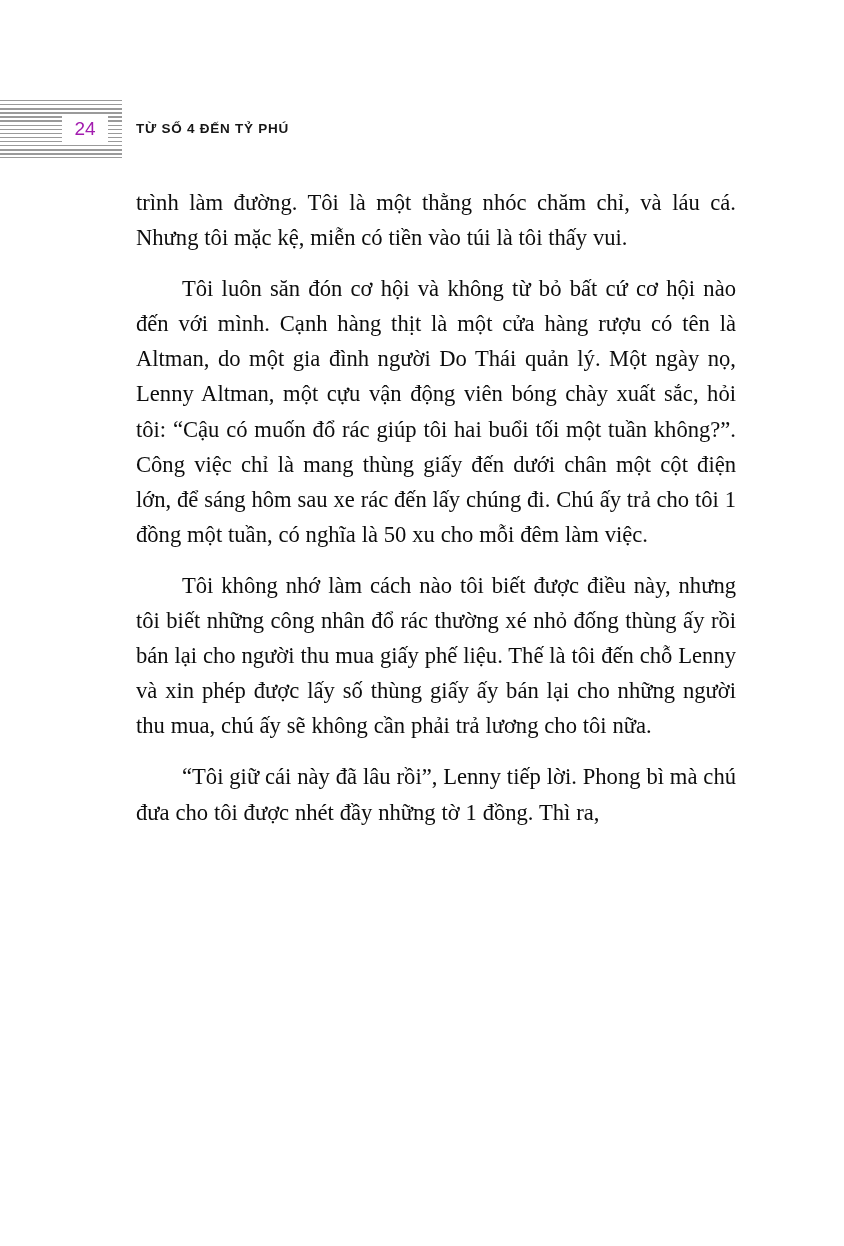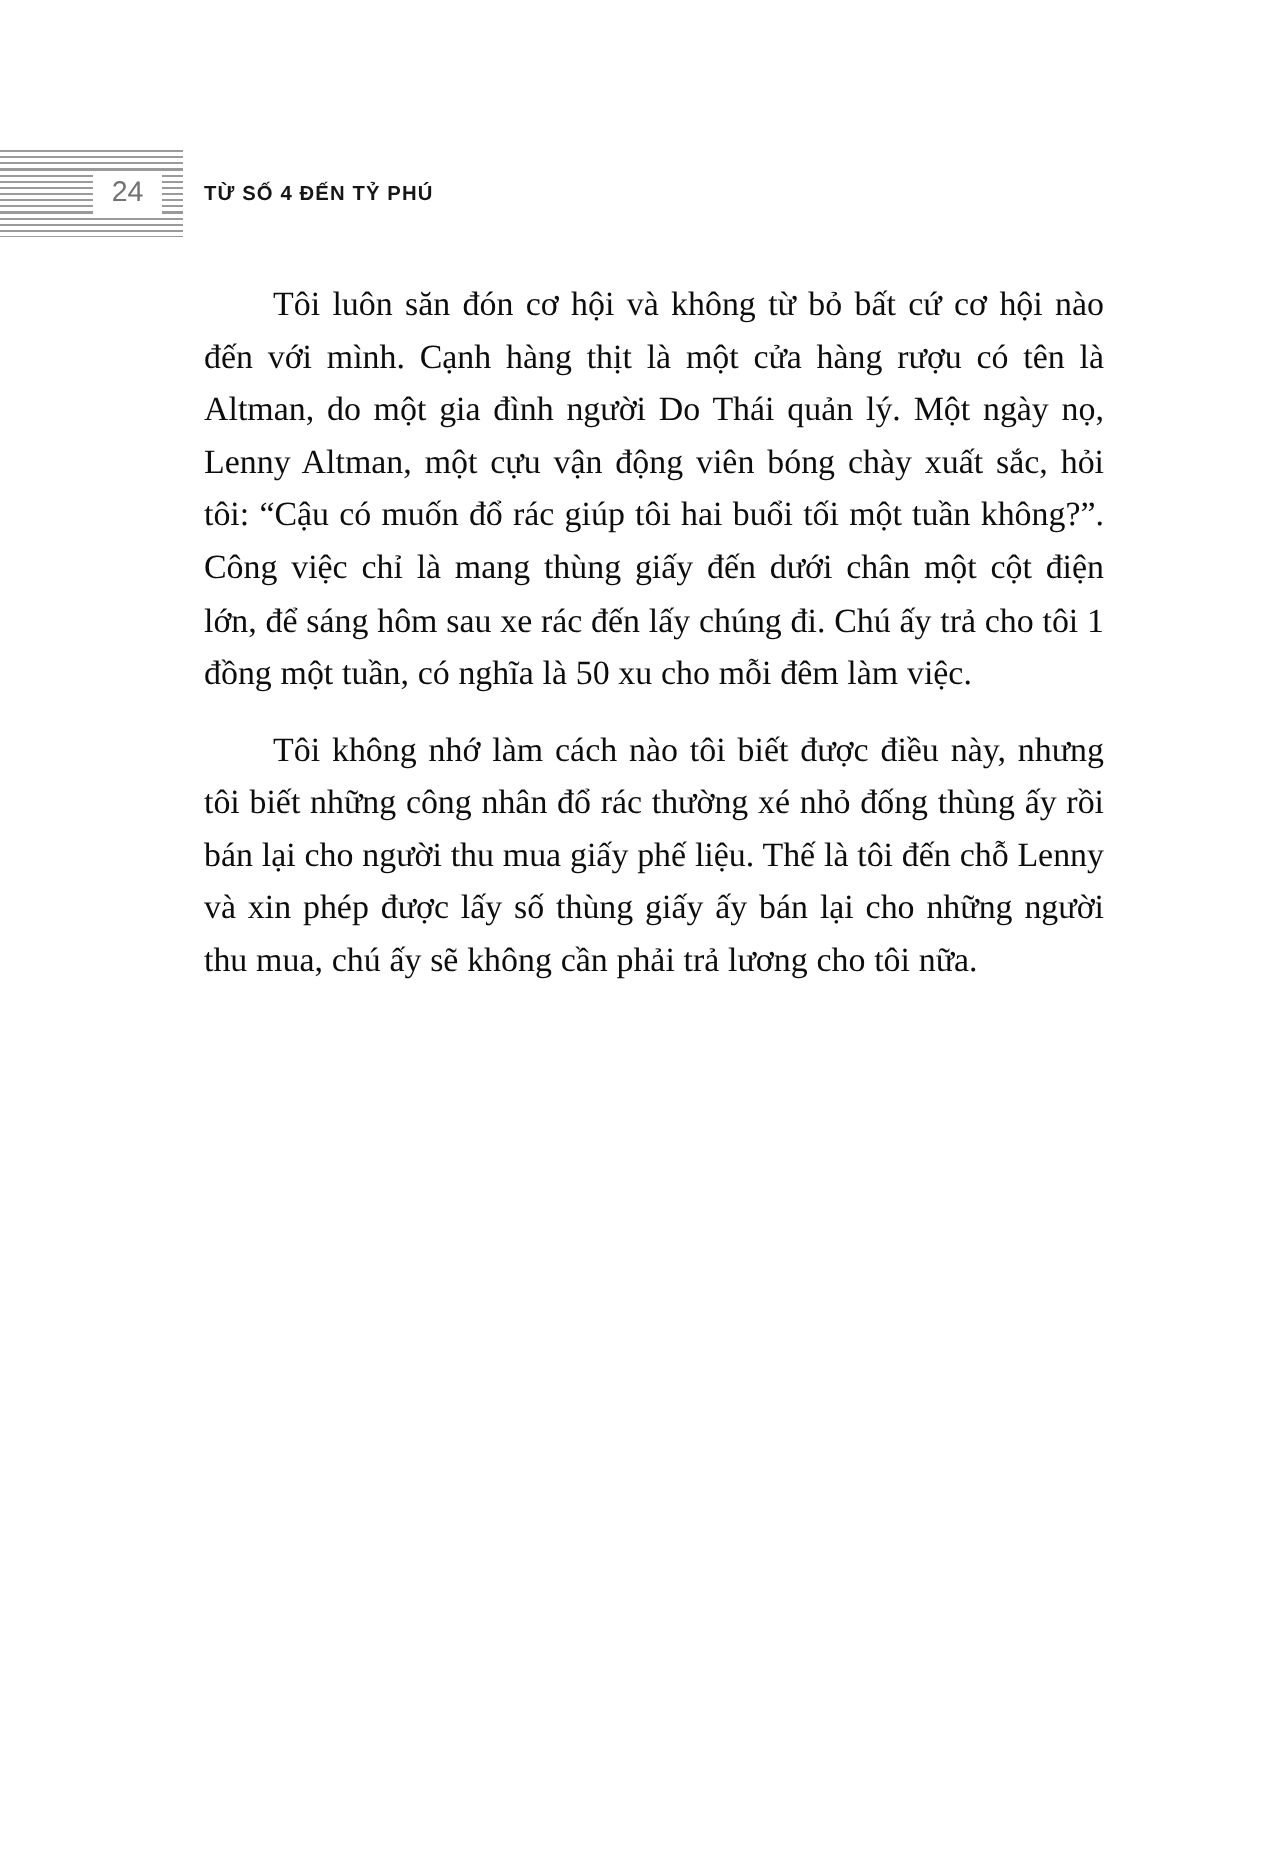--- a/index.html
+++ b/index.html
@@ -43,21 +43,21 @@
   .folio {
     position: absolute;
     left: 62px;
     top: 15px;
     width: 46px;
     height: 28px;
     background: #ffffff;
     font-family: "Liberation Sans", "DejaVu Sans", sans-serif;
     font-size: 19px;
     font-weight: 400;
-    color: #737373;
+    color: #a21caf;
     line-height: 28px;
     text-align: center;
     letter-spacing: 0px;
   }
 
   .head-title {
     position: absolute;
     left: 136px;
     top: 18px;
     font-family: "Liberation Sans", "DejaVu Sans", sans-serif;
@@ -99,15 +99,17 @@
 </head>
 <body>
 
 <div class="running-head">
   <div class="head-stripes"></div>
   <div class="folio">24</div>
   <div class="head-title">TỪ SỐ 4 ĐẾN TỶ PHÚ</div>
 </div>
 
 <div class="text-block">
+  <p class="para first">trình làm đường. Tôi là một thằng nhóc chăm chỉ, và láu cá. Nhưng tôi mặc kệ, miễn có tiền vào túi là tôi thấy vui.</p>
   <p class="para">Tôi luôn săn đón cơ hội và không từ bỏ bất cứ cơ hội nào đến với mình. Cạnh hàng thịt là một cửa hàng rượu có tên là Altman, do một gia đình người Do Thái quản lý. Một ngày nọ, Lenny Altman, một cựu vận động viên bóng chày xuất sắc, hỏi tôi: “Cậu có muốn đổ rác giúp tôi hai buổi tối một tuần không?”. Công việc chỉ là mang thùng giấy đến dưới chân một cột điện lớn, để sáng hôm sau xe rác đến lấy chúng đi. Chú ấy trả cho tôi 1 đồng một tuần, có nghĩa là 50 xu cho mỗi đêm làm việc.</p>
   <p class="para">Tôi không nhớ làm cách nào tôi biết được điều này, nhưng tôi biết những công nhân đổ rác thường xé nhỏ đống thùng ấy rồi bán lại cho người thu mua giấy phế liệu. Thế là tôi đến chỗ Lenny và xin phép được lấy số thùng giấy ấy bán lại cho những người thu mua, chú ấy sẽ không cần phải trả lương cho tôi nữa.</p>
+  <p class="para">“Tôi giữ cái này đã lâu rồi”, Lenny tiếp lời. Phong bì mà chú đưa cho tôi được nhét đầy những tờ 1 đồng. Thì ra,</p>
 </div>
 
 </body></html>

